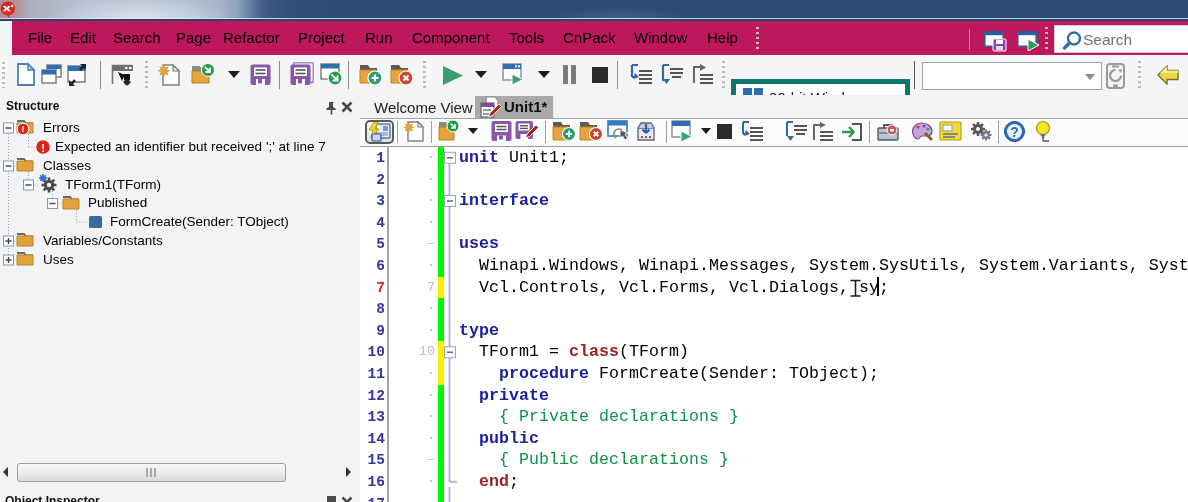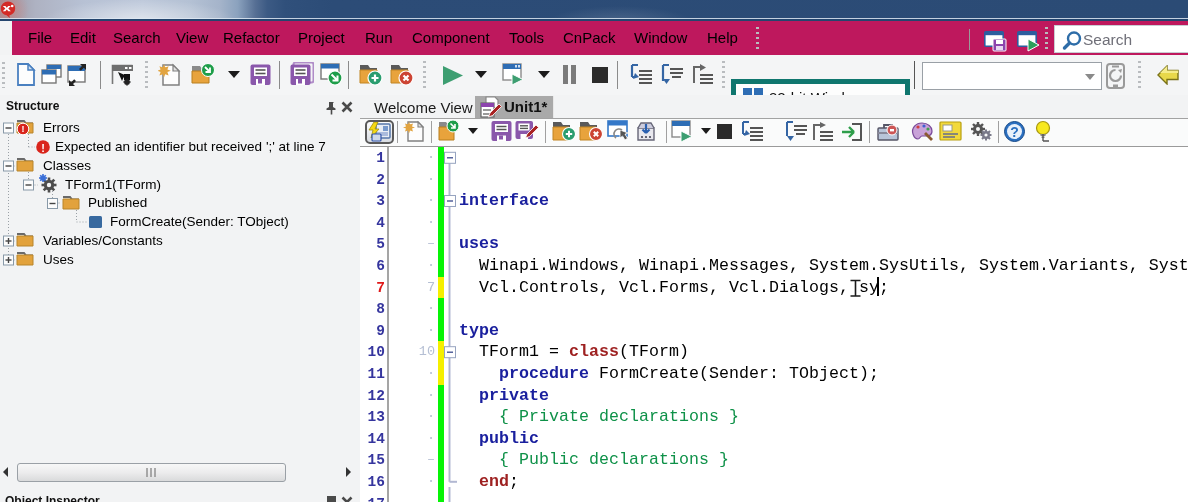--- a/index.html
+++ b/index.html
@@ -62,21 +62,21 @@
       <path d="M2.8 5 h2.6 l1.4 1.8 L8.2 5 h2.6 L8.3 7.6 l2.6 2.6 H8.3 L6.8 8.6 5.4 10.2 H2.8 l2.6 -2.6 z" fill="#fff"></path>
       <circle cx="12.2" cy="5" r="1.3" fill="#fff"></circle>
     </svg>
   </div>
   <div id="tbot1"></div>
     <div id="tbot2"></div>
   <div id="menub">
     <span class="mi" style="left:16px">File</span>
     <span class="mi" style="left:58px">Edit</span>
     <span class="mi" style="left:101px">Search</span>
-    <span class="mi" style="left:164px">View</span>
+    <span class="mi" style="left:164px">Page</span>
     <span class="mi" style="left:211px">Refactor</span>
     <span class="mi" style="left:286px">Project</span>
     <span class="mi" style="left:353px">Run</span>
     <span class="mi" style="left:400px">Component</span>
     <span class="mi" style="left:497px">Tools</span>
     <span class="mi" style="left:551px">CnPack</span>
     <span class="mi" style="left:622px">Window</span>
     <span class="mi" style="left:695px">Help</span>
     <div class="grip" style="left:744px;top:6px;height:23px"></div>
     <div class="vsep" style="left:957px;top:8px;height:21px;background:#9a9a9a"></div>
@@ -644,20 +644,21 @@
             <g transform="translate(0.5,48.5)">
                 <rect x="0" y="0" width="11" height="11" fill="#fff" stroke="#97a4c0"></rect>
                 <line x1="2.5" y1="5.5" x2="8.5" y2="5.5" stroke="#3a4a8c" stroke-width="1.3"></line>
               </g>
             <g transform="translate(0.5,199.7)">
                 <rect x="0" y="0" width="11" height="11" fill="#fff" stroke="#97a4c0"></rect>
                 <line x1="2.5" y1="5.5" x2="8.5" y2="5.5" stroke="#3a4a8c" stroke-width="1.3"></line>
               </g>
           </g>
         </svg>
+        <div class="cl" style="top:0"><span class="k">unit</span> Unit1;</div>
         <div class="cl" style="top:43.2px"><span class="k">interface</span></div>
         <div class="cl" style="top:86.4px"><span class="k">uses</span></div>
         <div class="cl" style="top:108px">  Winapi.Windows, Winapi.Messages, System.SysUtils, System.Variants, System.Classes, Vcl.Graphics,</div>
         <div class="cl" style="top:129.6px">  Vcl.Controls, Vcl.Forms, Vcl.Dialogs, sy;</div>
         <div class="cl" style="top:172.8px"><span class="k">type</span></div>
         <div class="cl" style="top:194.4px">  TForm1 = <span class="r">class</span>(TForm)</div>
         <div class="cl" style="top:216px">    <span class="k">procedure</span> FormCreate(Sender: TObject);</div>
         <div class="cl" style="top:237.6px">  <span class="k">private</span></div>
         <div class="cl" style="top:259.2px">    <span class="c">{ Private declarations }</span></div>
         <div class="cl" style="top:280.8px">  <span class="k">public</span></div>

